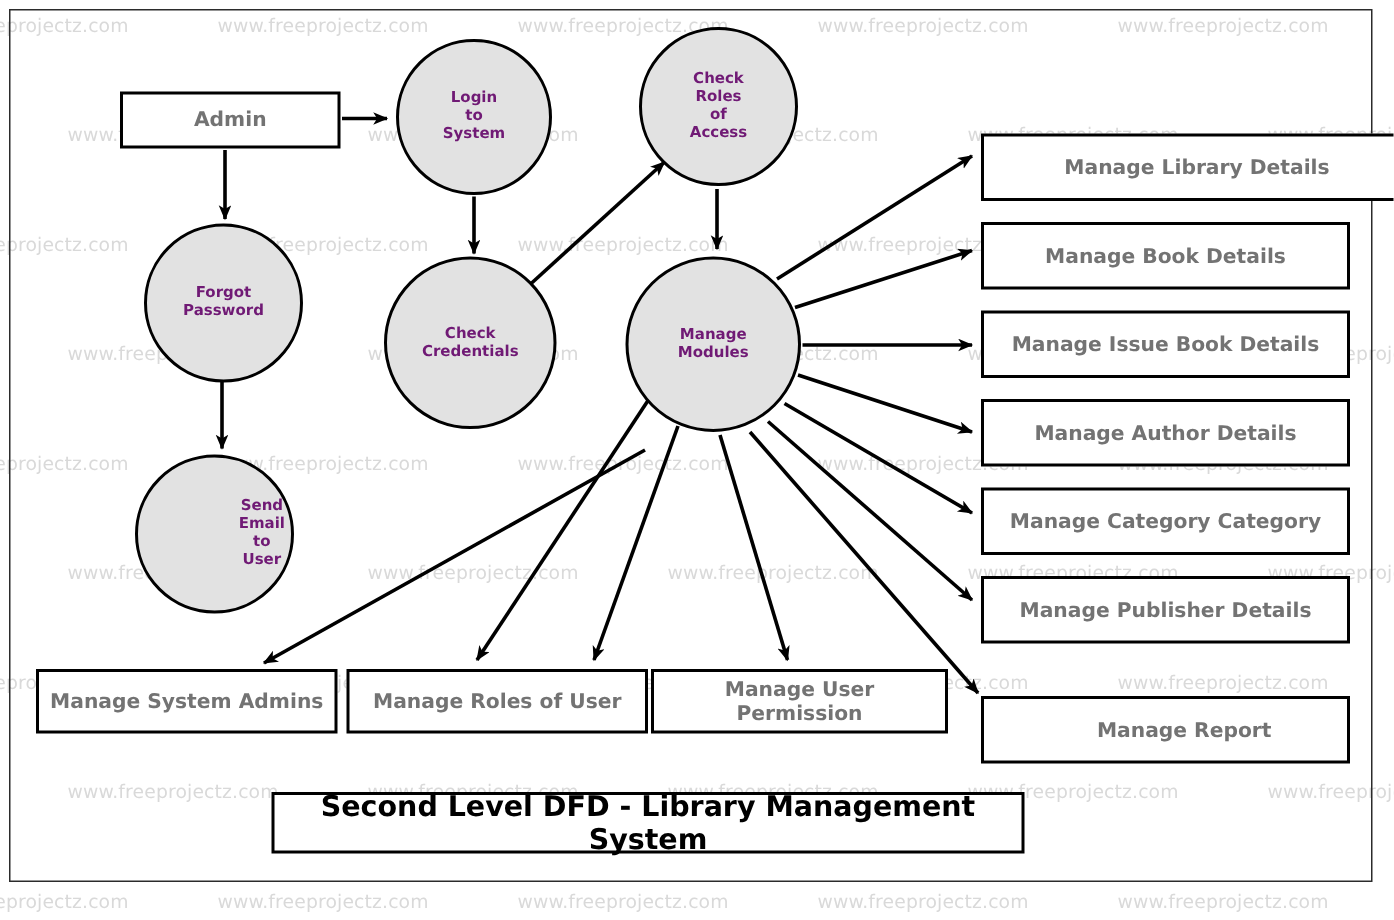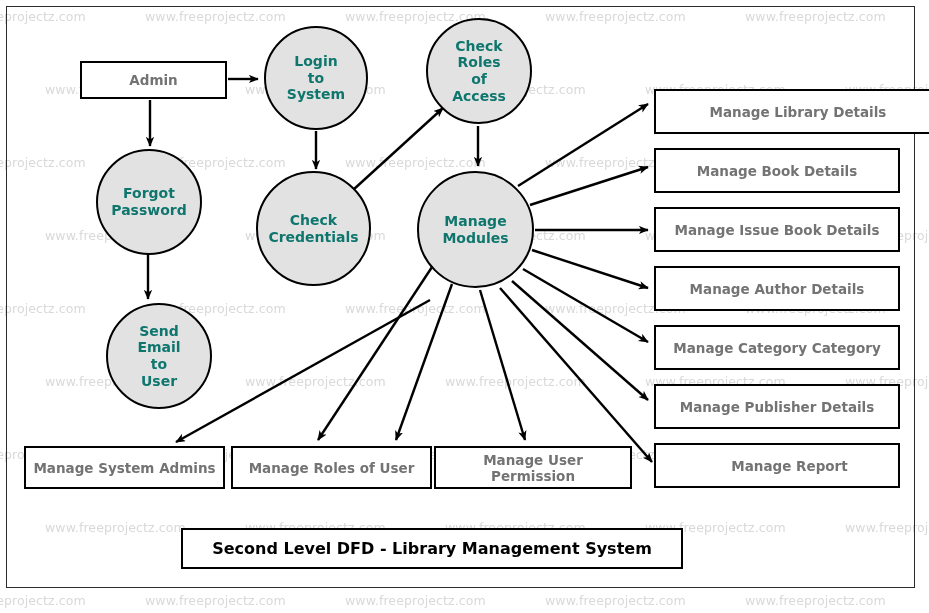--- a/index.html
+++ b/index.html
@@ -17,26 +17,26 @@
   #frame{position:absolute;left:6px;top:6px;width:909px;height:582px;
          border:1.5px solid #2b2b2b;box-sizing:border-box;z-index:2;background:transparent;}
 
   
   #links{position:absolute;left:0;top:0;width:929px;height:613px;z-index:3;}
 
   
   .node{position:absolute;z-index:4;display:flex;align-items:center;
         justify-content:center;text-align:center;box-sizing:border-box;}
   .proc{border:2.5px solid #000;border-radius:50%;background:#e2e2e2;
-        font-weight:bold;font-size:14px;line-height:1.18;color:#0f766e;}
+        font-weight:bold;font-size:10px;line-height:1.18;color:#701a75;}
   .ent{border:2.5px solid #000;background:#ffffff;font-weight:bold;
        font-size:13.5px;color:#737373;}
   .ent.right{font-size:13.5px;}
   .titlebox{border:2.5px solid #000;background:#ffffff;font-weight:bold;
-            font-size:16px;color:#000;}
+            font-size:19px;color:#000;}
   .nlabel{display:block;padding:0 4px;}
 </style>
 </head>
 <body>
 
 <div id="stage">
 
   <div id="watermarks">
       <div class="wm" style="left: -55px; top: 9px;">www.freeprojectz.com</div>
       <div class="wm" style="left: 145px; top: 9px;">www.freeprojectz.com</div>
@@ -136,21 +136,21 @@
   </div>
 
   <div class="node proc" style="left:256px;top:171px;width:115px;height:115px;">
     <span class="nlabel">Check<br>Credentials</span>
   </div>
 
   <div class="node proc" style="left:417px;top:171px;width:117px;height:117px;">
     <span class="nlabel">Manage<br>Modules</span>
   </div>
 
-  <div class="node proc" style="left:106px;top:303px;width:106px;height:106px;">
+  <div class="node proc" style="left:90px;top:303px;width:106px;height:106px;justify-content:flex-end;">
     <span class="nlabel">Send<br>Email<br>to<br>User</span>
   </div>
 
   <div class="node ent" style="left:80px;top:61px;width:147px;height:38px;">
     <span class="nlabel">Admin</span>
   </div>
 
   <div id="right-col">
       <div class="node ent right" style="left: 654px; top: 89px; width: 288px; height: 45px;">
         <span class="nlabel">Manage Library Details</span>
@@ -163,21 +163,21 @@
       </div>
       <div class="node ent right" style="left: 654px; top: 266px; width: 246px; height: 45px;">
         <span class="nlabel">Manage Author Details</span>
       </div>
       <div class="node ent right" style="left: 654px; top: 325px; width: 246px; height: 45px;">
         <span class="nlabel">Manage Category Category</span>
       </div>
       <div class="node ent right" style="left: 654px; top: 384px; width: 246px; height: 45px;">
         <span class="nlabel">Manage Publisher Details</span>
       </div>
-      <div class="node ent right" style="left: 654px; top: 443px; width: 246px; height: 45px; padding-left: 25px;">
+      <div class="node ent right" style="left: 654px; top: 464px; width: 246px; height: 45px; padding-left: 25px;">
         <span class="nlabel">Manage Report</span>
       </div>
     </div>
 
   <div id="bottom-row">
       <div class="node ent" style="left: 24px; top: 446px; width: 201px; height: 43px;">
         <span class="nlabel">Manage System Admins</span>
       </div>
       <div class="node ent" style="left: 231px; top: 446px; width: 201px; height: 43px;">
         <span class="nlabel">Manage Roles of User</span>

